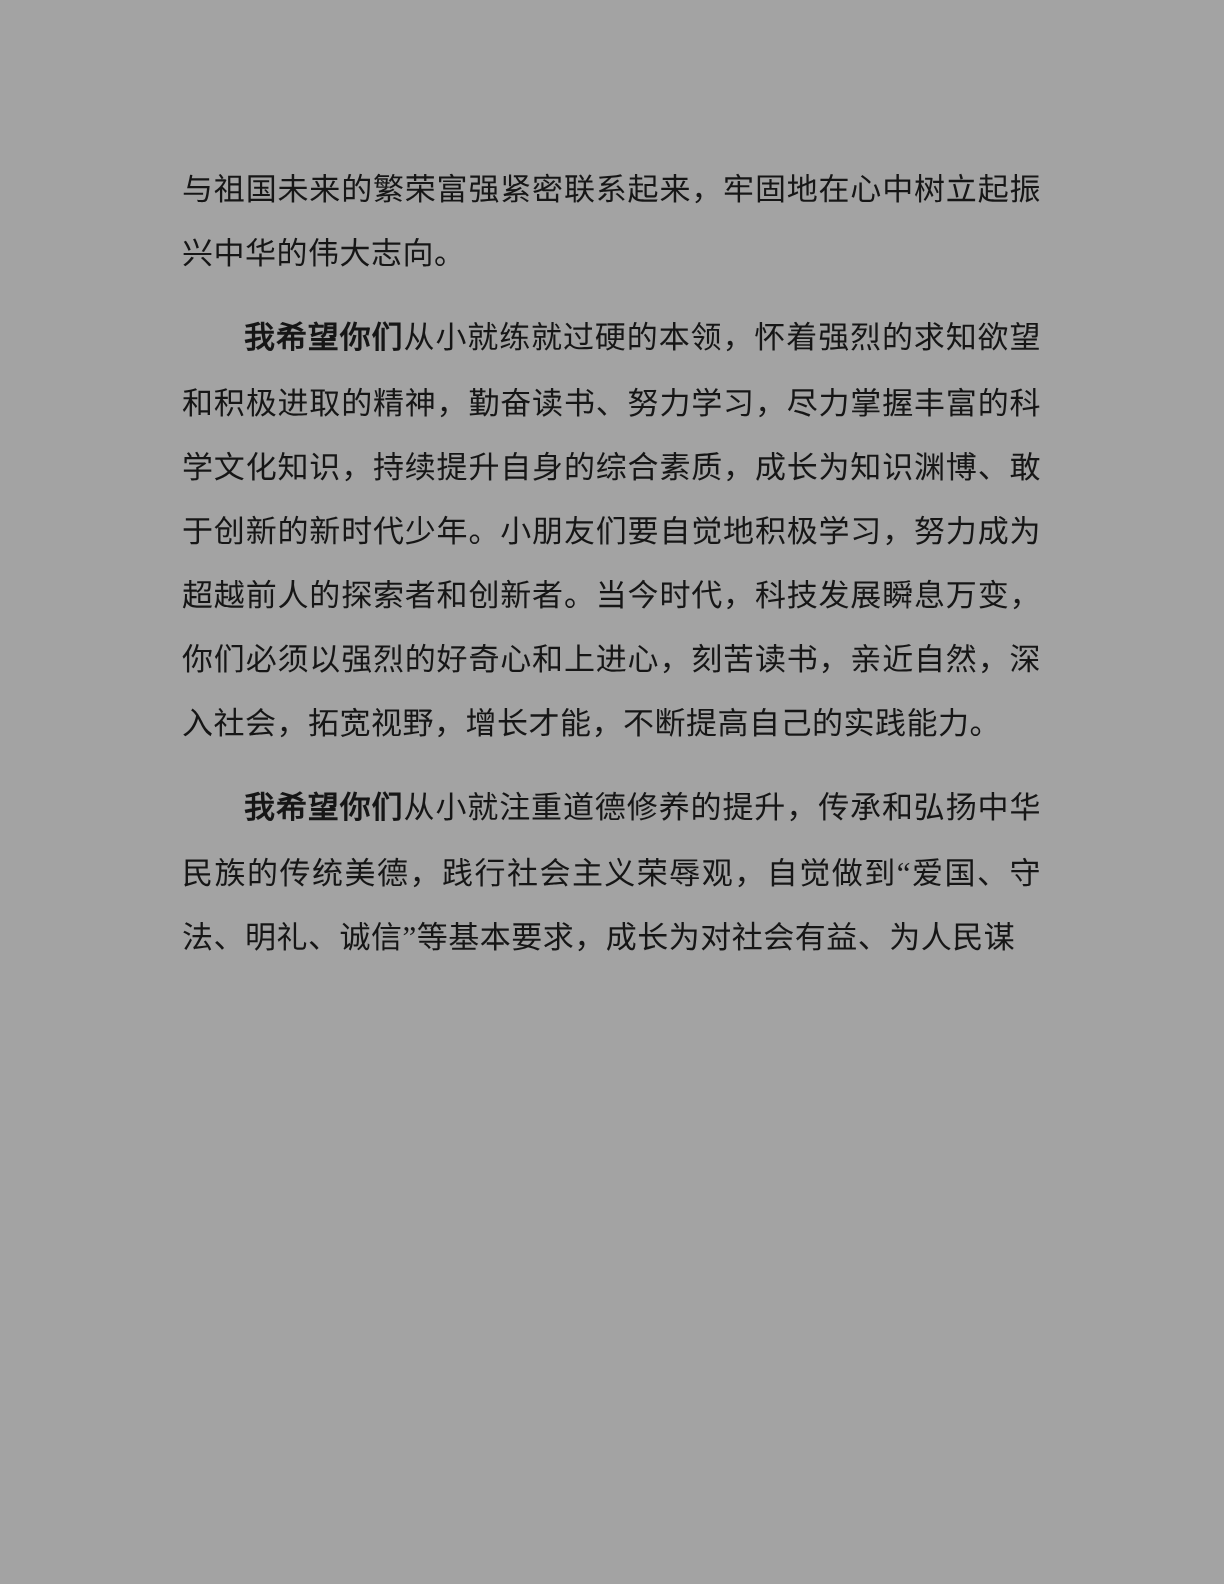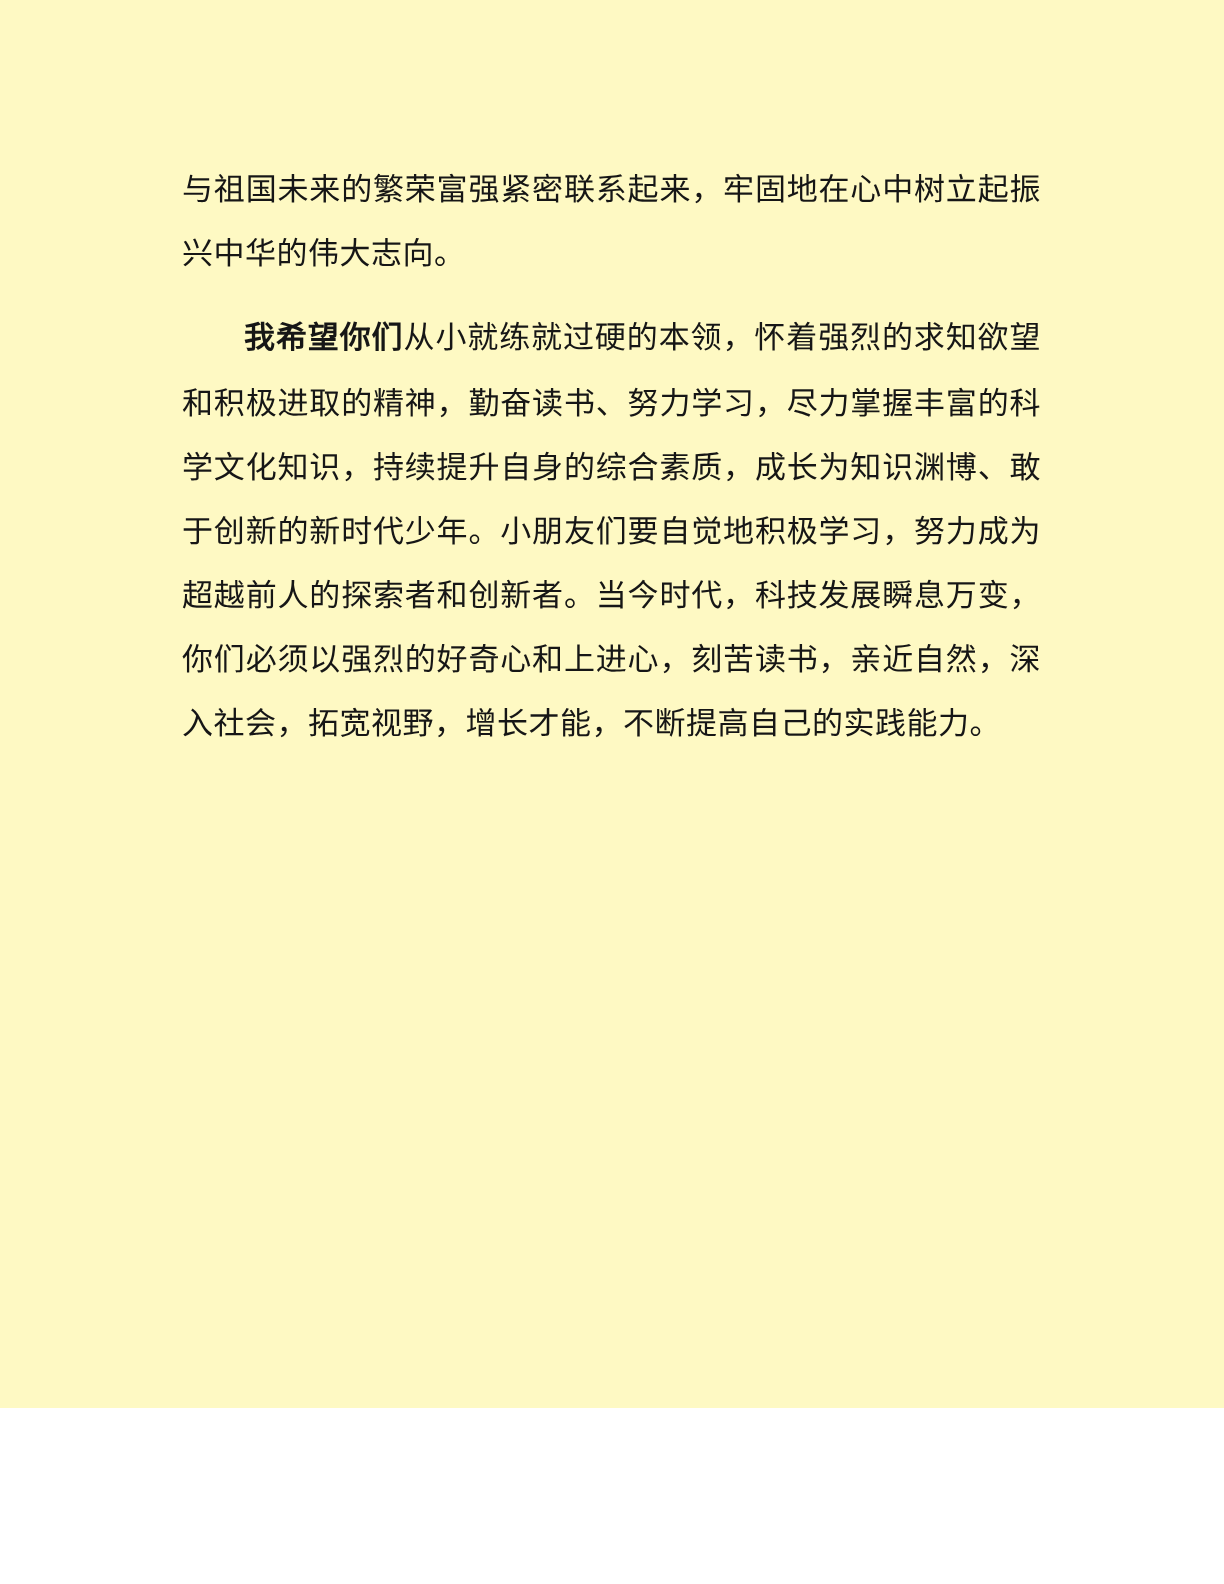--- a/index.html
+++ b/index.html
@@ -3,22 +3,22 @@
 <meta charset="utf-8">
 <style>
   html, body {
     margin: 0;
     padding: 0;
     background: #ffffff;
   }
   .page {
     position: relative;
     width: 1224px;
-    height: 1408px;
-    background: #fef9c3;
+    height: 1584px;
+    background: #a3a3a3;
     overflow: hidden;
     box-sizing: border-box;
   }
   .doc {
     position: absolute;
     left: 182px;
     top: 0;
     width: 859px;
     padding-top: 158px;
     font-family: "Liberation Serif", "DejaVu Serif", serif;
@@ -43,15 +43,16 @@
 <body>
 
 <div class="page">
   <div class="doc">
 
     <p class="para"><span>与祖国未来的繁荣富强紧密联系起来，牢固地在心中树立起振兴中华的伟大志向。</span></p>
 
     <p class="para indent"><span class="lead">我希望你们</span><span>从小就练就过硬的本领，怀着强烈的求知欲望和积极进取的精神，勤奋读书、努力学习，尽力掌握丰富的科学文化知识，持续提升自身的综合素质，成长为知识渊博、敢于创新的新时代少年。小朋友们要自觉地积极学习，努力成为超越前人的探索者和创新者。当今时代，科技发展瞬息万变，你们必须以强烈的好奇心和上进心，刻苦读书，亲近自然，深入社会，拓宽视野，增长才能，不断提高自己的实践能力。</span></p>
 
 
+    <p class="para indent"><span class="lead">我希望你们</span><span>从小就注重道德修养的提升，传承和弘扬中华民族的传统美德，践行社会主义荣辱观，自觉做到“爱国、守法、明礼、诚信”等基本要求，成长为对社会有益、为人民谋</span></p>
 
   </div>
 </div>
 
 </body></html>

